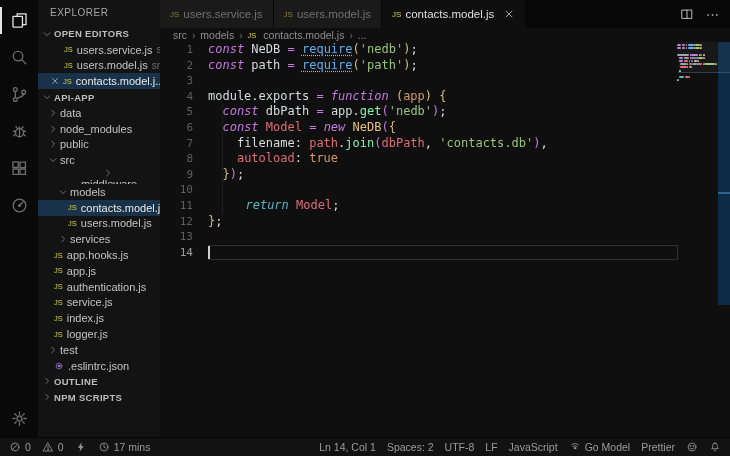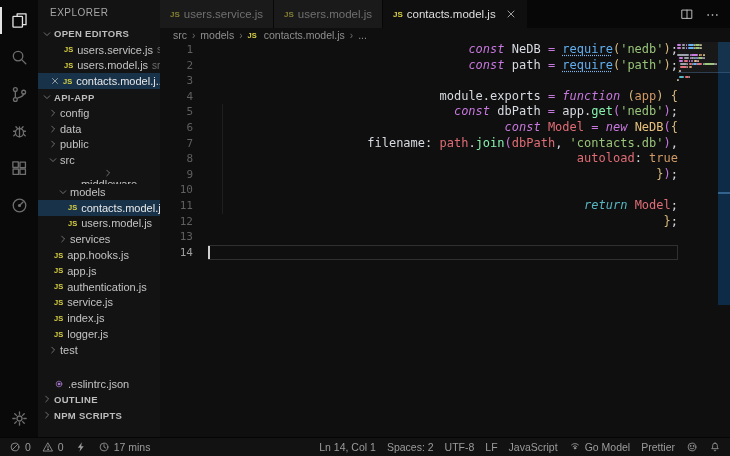--- a/index.html
+++ b/index.html
@@ -18,21 +18,21 @@
   .ab-icon.active::before { content:""; position:absolute; left:0; top:5px; bottom:5px; width:2px; background:#e4e4e4; }
   .ab-spacer { flex:1; }
 
   
   .sidebar { position:absolute; left:38px; top:0; width:122px; height:437px; background:#131313; overflow:hidden; z-index:4; }
   .sidebar-title { height:26px; line-height:26px; padding-left:12px; font-size:10px; letter-spacing:.5px; color:#a6a6a6; }
   .sb-row { height:15.8px; display:flex; align-items:center; font-size:11px; color:#c3c3c3; white-space:nowrap; overflow:hidden; }
   .sb-row.selected { background:#18324a; color:#e8e8e8; }
   .sb-row .chev { width:10px; height:10px; margin-right:2px; flex:0 0 auto; color:#9a9a9a; }
   .sb-row.section { font-size:9.5px; font-weight:bold; letter-spacing:.3px; color:#bdbdbd; padding-left:4px; }
-  .js-badge { color:#d7cf43; font-weight:bold; font-size:7.5px; margin-right:4px; flex:0 0 auto; letter-spacing:0; }
+  .js-badge { color:#d7cf43; font-weight:normal; font-size:7.5px; margin-right:4px; flex:0 0 auto; letter-spacing:0; }
   .dim-suffix { color:#6d6d6d; font-size:10px; margin-left:4px; }
   .close-x { width:10px; height:10px; margin:0 3px 0 0; color:#cccccc; flex:0 0 auto; }
   .file-ic { width:10px; height:10px; margin-right:4px; flex:0 0 auto; }
 
   
   .main { position:absolute; left:160px; top:0; right:0; height:437px; background:#0f0f0f; }
   .tabbar { height:28px; background:#070707; display:flex; align-items:stretch; }
   .tab { display:flex; align-items:center; padding:0 10px; margin-right:1px; font-size:11.5px; background:#1a1a1a; color:#707070; }
   .tab .js-badge { font-size:8px; }
   .tab.inactive .js-badge { opacity:.55; }
@@ -45,34 +45,34 @@
   .breadcrumb { height:14px; display:flex; align-items:center; gap:5px; padding-left:13px; font-size:10.5px; color:#8f8f8f; }
   .bc-seg { display:flex; align-items:center; gap:3px; }
   .bc-sep { color:#6f6f6f; font-size:10px; }
 
   
   .editor-area { position:absolute; top:42px; left:0; right:0; bottom:0; }
   .gutter { position:absolute; left:0; top:0; width:46px; font:11px "DejaVu Sans Mono", monospace; color:#5f5f5f; text-align:right; }
   .gutter .ln { height:15.6px; line-height:15.6px; padding-right:13px; }
   .gutter .ln.cur { color:#9d9d9d; }
   .code { position:absolute; left:48px; top:0; right:52px; font:12px "DejaVu Sans Mono", monospace; color:#d7dae0; }
-  .code-line { height:15.6px; line-height:15.6px; white-space:pre; position:relative;text-align:right; }
+  .code-line { height:15.6px; line-height:15.6px; white-space:pre; position:relative; }
   .code-line.current { outline:1px solid #303030; outline-offset:-1px; }
   .guide { position:absolute; left:14px; top:0; bottom:0; width:1px; background:#1f1f1f; }
   .cursor { position:absolute; left:0; top:1px; width:1.5px; height:13px; background:#d0d0d0; }
 
   .t-kw  { color:#c678dd; font-style:italic; }
   .t-op  { color:#c678dd; }
   .t-fn  { color:#86efac; }
   .t-fnu { color:#61afef; text-decoration:underline dotted #7fb9f2; text-underline-offset:2px; }
   .t-str { color:#98c379; }
   .t-red { color:#e06c75; }
   .t-org { color:#d19a66; }
   .t-cls { color:#e5c07b; }
-  .t-cyn { color:#56b6c2; font-style:italic; }
+  .t-cyn { color:#56b6c2; font-style:italic;padding-left:23px; }
   .t-bg  { color:#d7ba7d; }
   .t-bp  { color:#c678dd; }
   .t-pl  { color:#d7dae0; }
   .t-ws  { color:#d7dae0; }
 
   
   .minimap { position:absolute; top:2px; right:13px; width:40px; }
   .mm-line { position:absolute; height:2px; border-radius:1px; }
   .minimap-slider { position:absolute; top:0; right:0; width:52px; height:31px; background:rgba(255,255,255,0.04); border-bottom:1px solid rgba(70,110,150,.45); }
   .scrollbar { position:absolute; top:0; right:0; width:12px; height:263px; background:#0d2b47; }
@@ -193,29 +193,29 @@
             </svg>
           </span>
           <span>API-APP</span>
         </div>
         <div class="sb-row" style="padding-left: 10px;">
           <span class="chev" style="width: 10px; height: 10px; display: inline-block; flex: 0 0 auto;">
             <svg width="100%" height="100%" viewBox="0 0 16 16" fill="none" stroke="currentColor" stroke-width="1.1" stroke-linecap="round" stroke-linejoin="round">
               <path d="M6 3.5 10.5 8 6 12.5"></path>
             </svg>
           </span>
-          <span>config</span>
+          <span>data</span>
         </div>
         <div class="sb-row" style="padding-left: 10px;">
           <span class="chev" style="width: 10px; height: 10px; display: inline-block; flex: 0 0 auto;">
             <svg width="100%" height="100%" viewBox="0 0 16 16" fill="none" stroke="currentColor" stroke-width="1.1" stroke-linecap="round" stroke-linejoin="round">
               <path d="M6 3.5 10.5 8 6 12.5"></path>
             </svg>
           </span>
-          <span>data</span>
+          <span>node_modules</span>
         </div>
         <div class="sb-row" style="padding-left: 10px;">
           <span class="chev" style="width: 10px; height: 10px; display: inline-block; flex: 0 0 auto;">
             <svg width="100%" height="100%" viewBox="0 0 16 16" fill="none" stroke="currentColor" stroke-width="1.1" stroke-linecap="round" stroke-linejoin="round">
               <path d="M6 3.5 10.5 8 6 12.5"></path>
             </svg>
           </span>
           <span>public</span>
         </div>
         <div class="sb-row" style="padding-left: 10px;">
@@ -283,21 +283,21 @@
           <span>logger.js</span>
         </div>
         <div class="sb-row" style="padding-left: 10px;">
           <span class="chev" style="width: 10px; height: 10px; display: inline-block; flex: 0 0 auto;">
             <svg width="100%" height="100%" viewBox="0 0 16 16" fill="none" stroke="currentColor" stroke-width="1.1" stroke-linecap="round" stroke-linejoin="round">
               <path d="M6 3.5 10.5 8 6 12.5"></path>
             </svg>
           </span>
           <span>test</span>
         </div>
-        <div class="sb-row" style="padding-left: 16px; margin-top: 18px;">
+        <div class="sb-row" style="padding-left: 16px;">
           <span class="file-ic" style="width: 10px; height: 10px; display: inline-block; flex: 0 0 auto; color: rgb(177, 128, 215);">
             <svg width="100%" height="100%" viewBox="0 0 16 16" fill="none" stroke="currentColor" stroke-width="1.1" stroke-linecap="round" stroke-linejoin="round">
               <circle cx="8" cy="8" r="4.6"></circle>
               <circle cx="8" cy="8" r="1.6" fill="currentColor"></circle>
             </svg>
           </span>
           <span>.eslintrc.json</span>
         </div>
         <div class="sb-row section">
           <span class="chev" style="width: 10px; height: 10px; display: inline-block; flex: 0 0 auto;">

